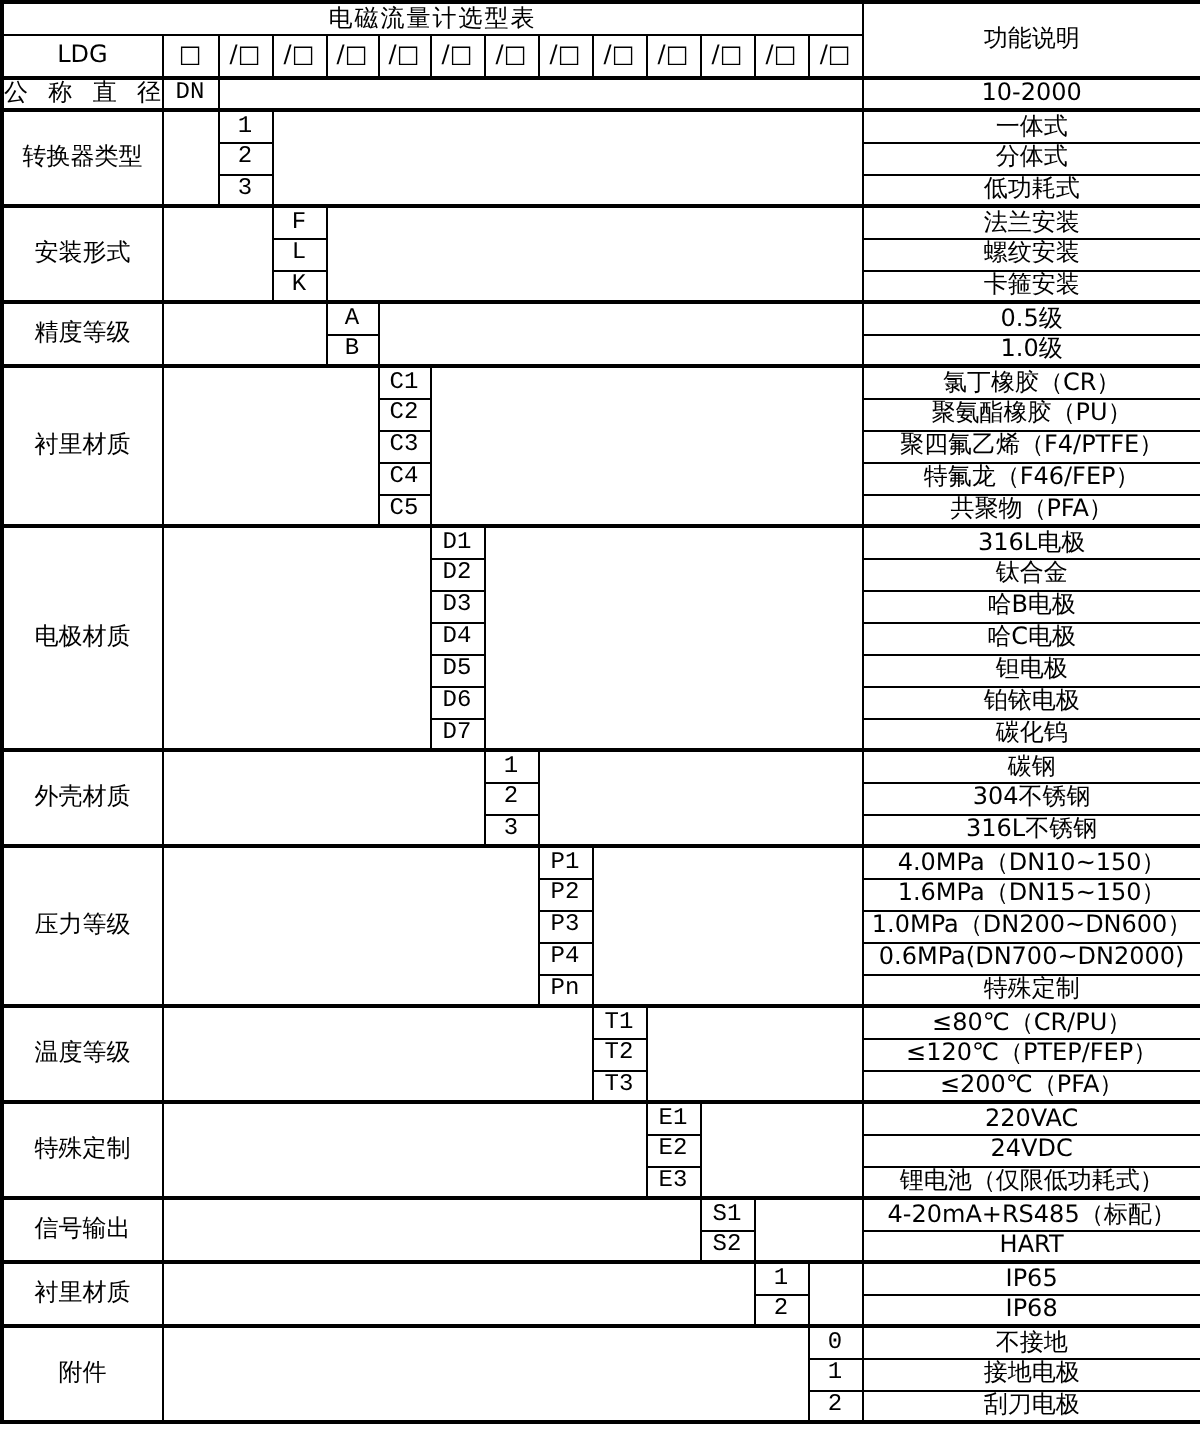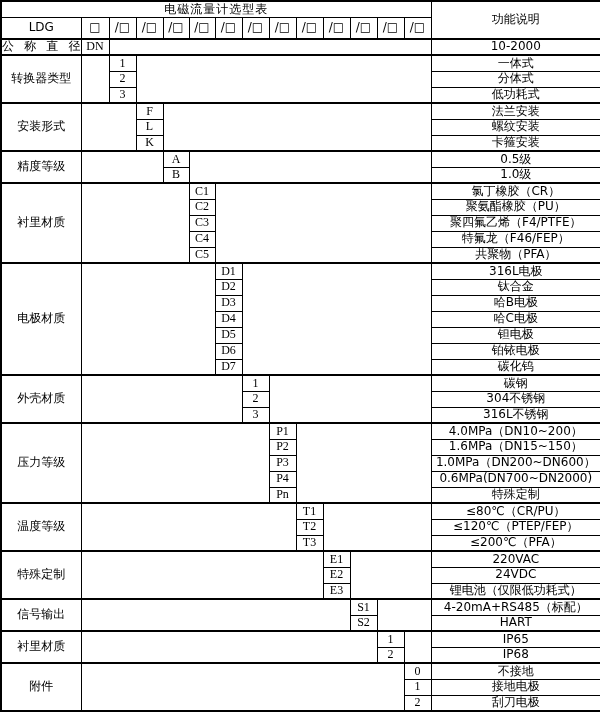--- a/index.html
+++ b/index.html
@@ -25,21 +25,21 @@
     text-align:center;
     vertical-align:middle;
     overflow:hidden;
     white-space:nowrap;
   }
   td.title-cell{font-size:14px;letter-spacing:1px;}
   td.fn-header{font-size:14px;border-radius:17px;}
   td.lbl{font-size:13px;}
   td.lbl-left{text-align:left;padding-left:10px;}
   td.spread{text-align:justify;text-align-last:justify;padding:0 2px;font-size:14px;margin-left:28px;}
-  td.code-cell{font-size:12px;font-family:Liberation Serif, serif;}
+  td.code-cell{font-size:12px;font-family:Liberation Mono, monospace;}
   td.box-cell{font-size:13px;font-family:"DejaVu Sans","Liberation Sans",sans-serif;padding:0 1px;}
   td.fn{font-size:12px;margin-top:38px;}
   td.fn-left{text-align:left;padding-left:2px;}
   tr.section-start td{border-top:2px solid #000;}
 </style>
 </head>
 <body>
 
 <table class="sel">
   <colgroup id="cols">
@@ -194,21 +194,21 @@
       </tr>
       <tr style="height: 16px;">
         <td class="code-cell">3</td>
         <td class="fn">316L不锈钢</td>
       </tr>
       <tr class="section-start" style="height: 16px;">
         <td class="lbl" rowspan="5">压力等级</td>
         <td colspan="7" rowspan="5"></td>
         <td class="code-cell">P1</td>
         <td colspan="5" rowspan="5"></td>
-        <td class="fn fn-left">4.0MPa（DN10~200）</td>
+        <td class="fn fn-left">4.0MPa（DN10~150）</td>
       </tr>
       <tr style="height: 16px;">
         <td class="code-cell">P2</td>
         <td class="fn fn-left">1.6MPa（DN15~150）</td>
       </tr>
       <tr style="height: 16px;">
         <td class="code-cell">P3</td>
         <td class="fn fn-left">1.0MPa（DN200~DN600）</td>
       </tr>
       <tr style="height: 16px;">

